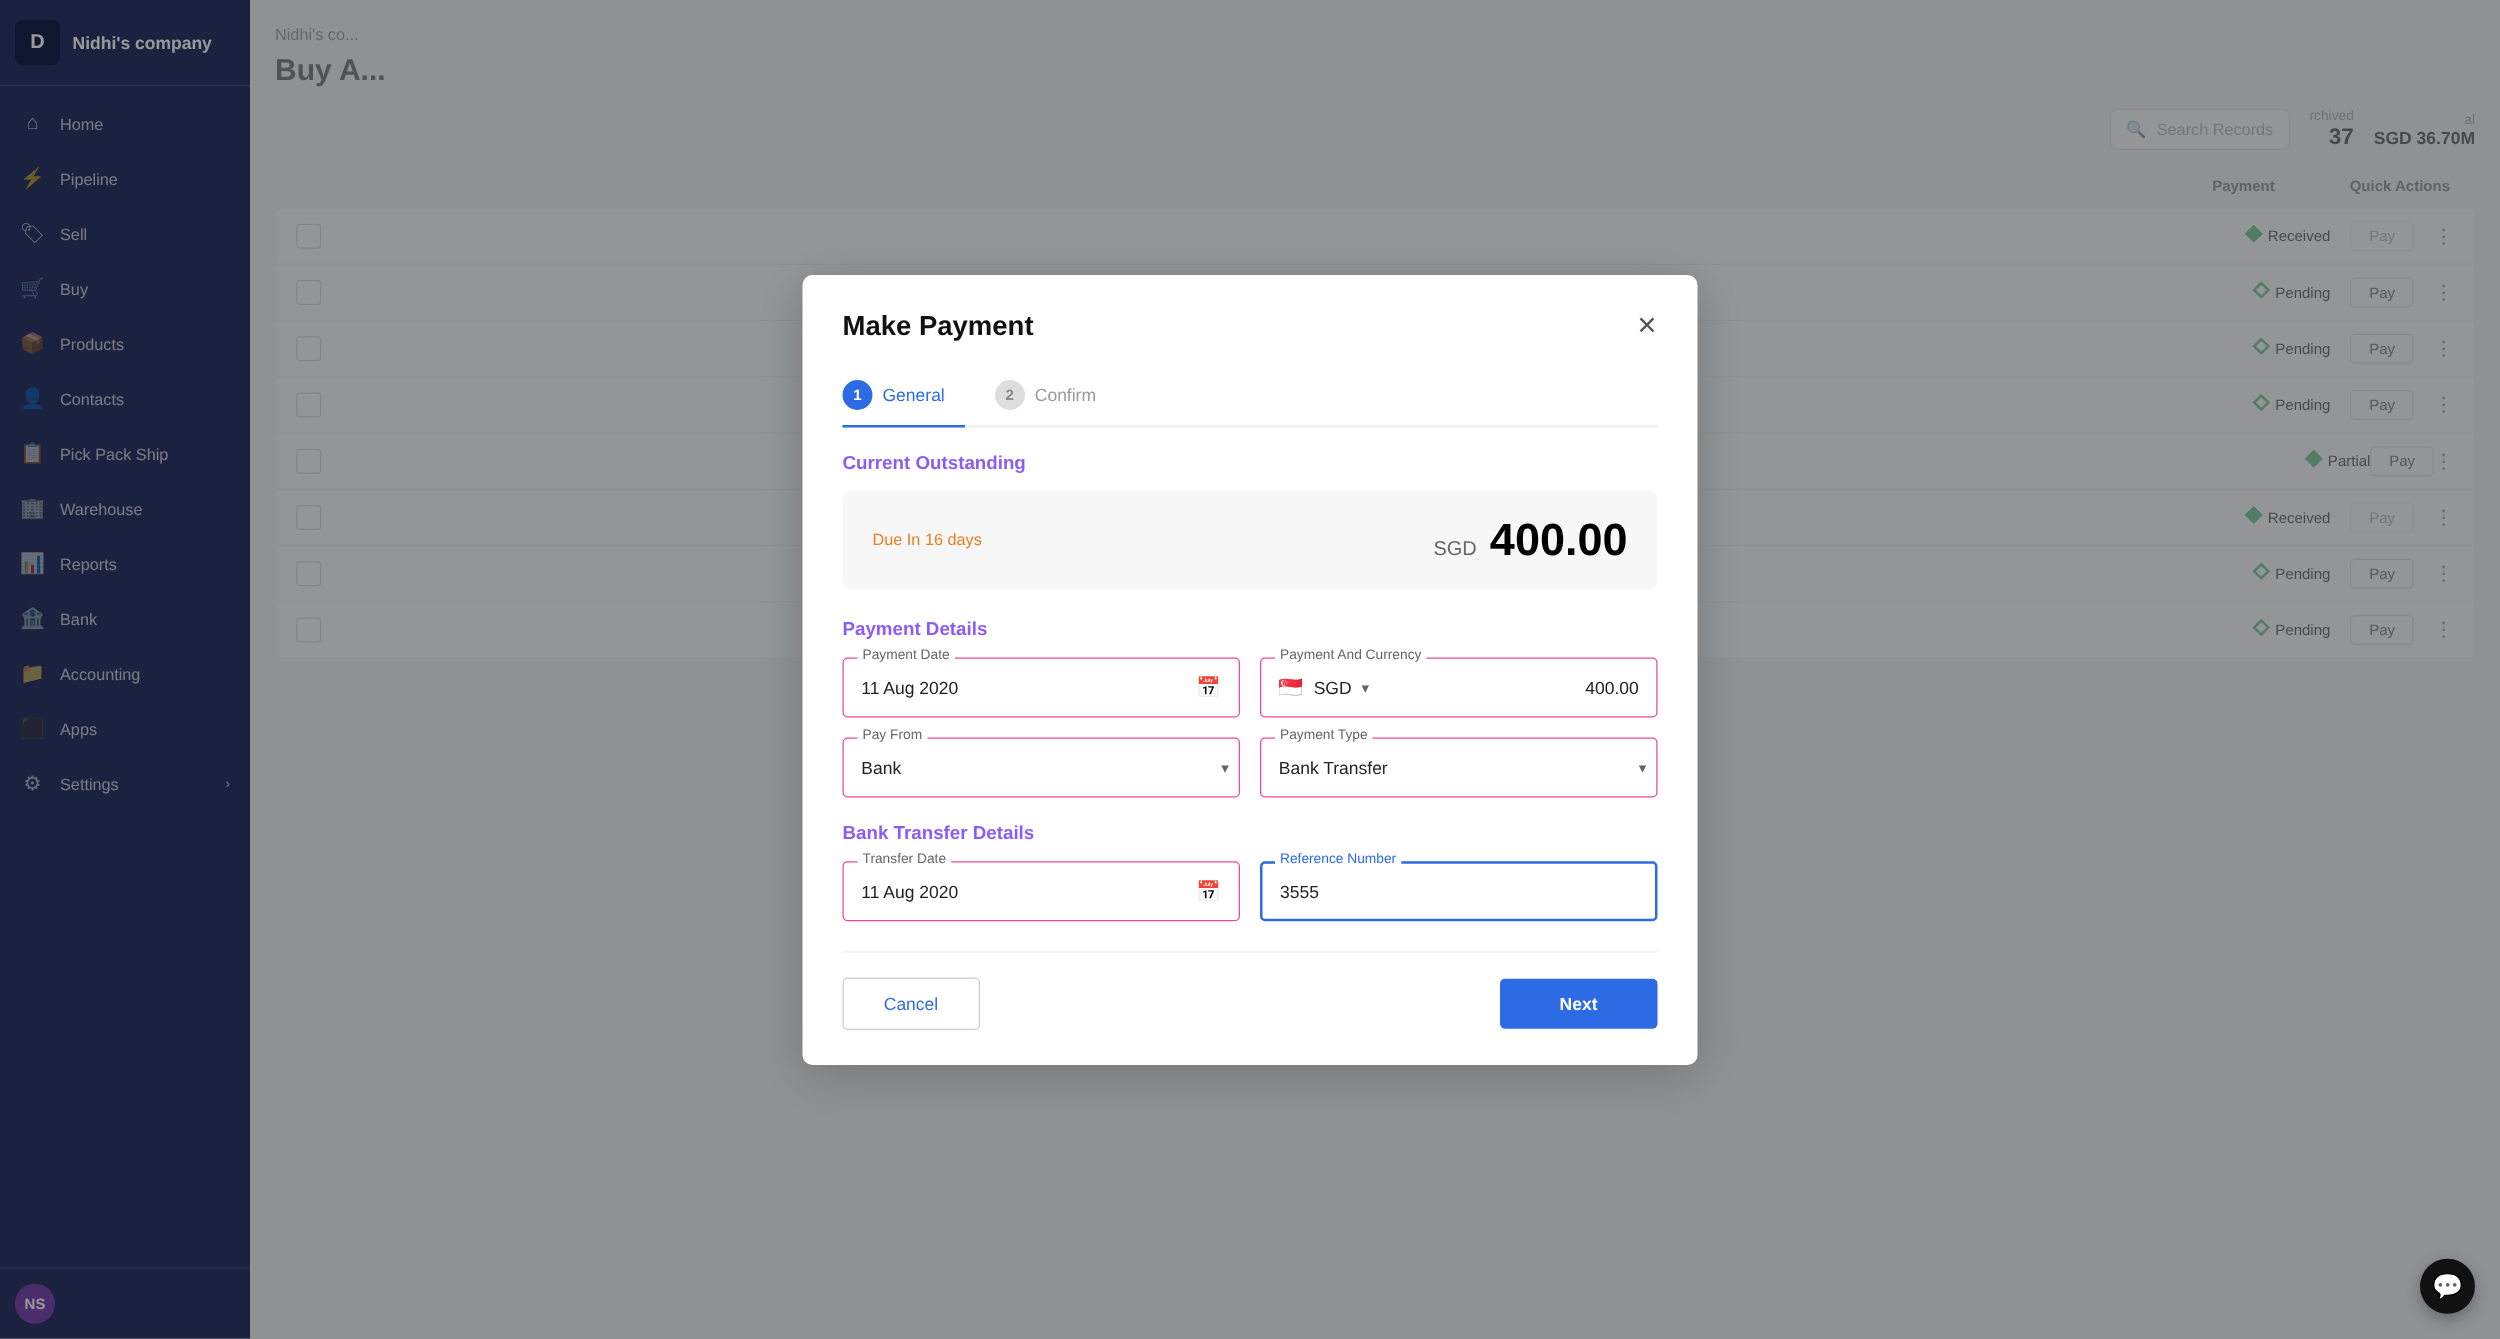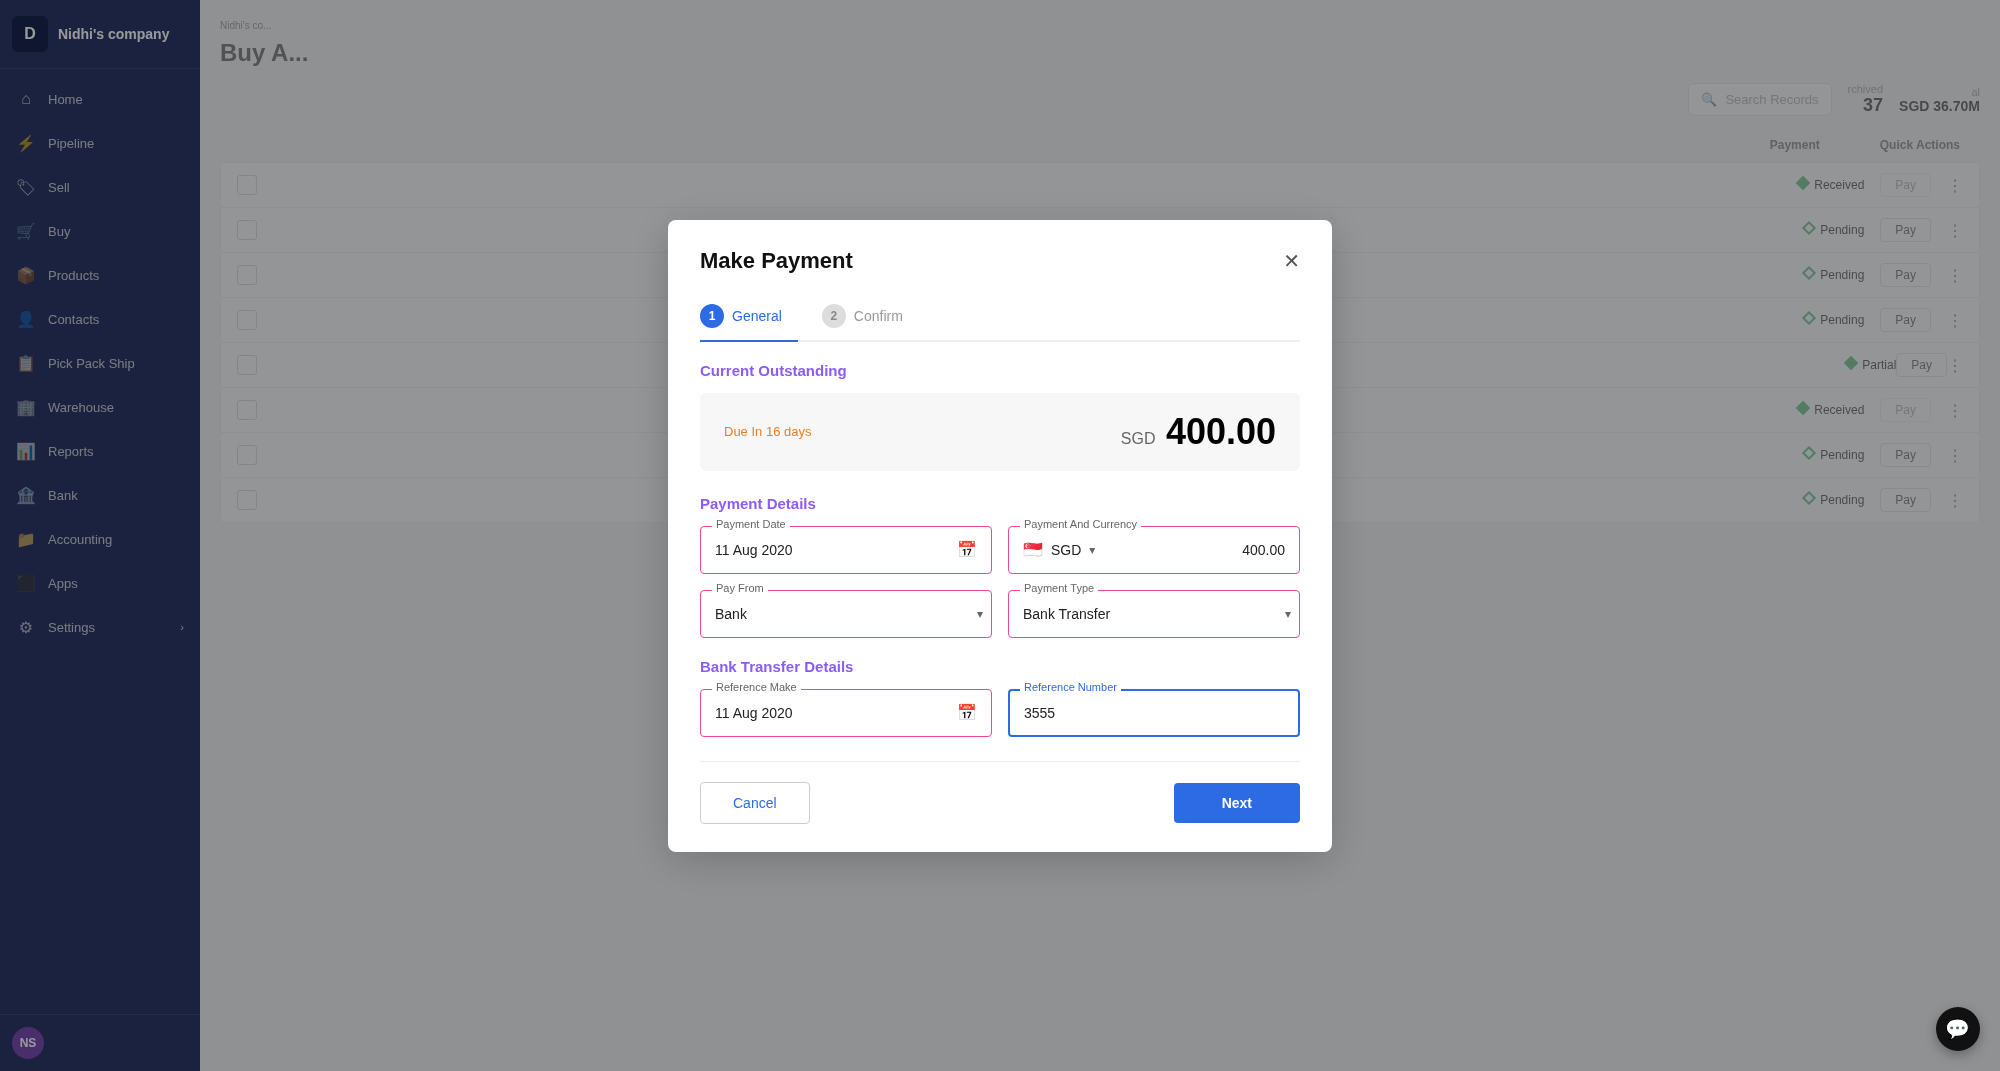--- a/index.html
+++ b/index.html
@@ -62,21 +62,21 @@
     
     .main { flex: 1; display: flex; flex-direction: column; overflow: hidden; position: relative; }
 
     
     .bg-content {
       flex: 1;
       padding: 20px;
       filter: blur(0px);
       overflow: hidden;
     }
-    .bg-breadcrumb { font-size: 10px; color: #666; margin-bottom: 8px; }
+    .bg-breadcrumb { font-size: 13px; color: #666; margin-bottom: 8px; }
     .bg-title { font-size: 24px; font-weight: 700; color: #222; margin-bottom: 16px; }
     .bg-table-header {
       display: flex; justify-content: flex-end; gap: 60px;
       padding: 10px 20px; font-size: 12px; color: #555; font-weight: 600;
     }
     .bg-row {
       display: flex; align-items: center;
       padding: 12px 16px;
       border-bottom: 1px solid #eee;
       background: white;
@@ -106,21 +106,21 @@
       position: fixed; top: 0; left: 0; right: 0; bottom: 0;
       background: rgba(0,0,0,0.4);
       display: flex; align-items: center; justify-content: center;
       z-index: 100;
     }
 
     
     .modal {
       background: white;
       border-radius: 8px;
-      width: 664px;
+      width: 716px;
       max-height: 90vh;
       overflow-y: auto;
       position: relative;
       padding: 28px 32px 28px 32px;
       box-shadow: 0 8px 40px rgba(0,0,0,0.2);
     }
     .modal-header {
       display: flex; align-items: center; justify-content: space-between;
       margin-bottom: 20px;
     }
@@ -490,21 +490,21 @@
           <span>Bank Transfer</span>
           <span class="dropdown-arrow">▾</span>
         </div>
       </div>
     </div>
 
     <div class="section-title">Bank Transfer Details</div>
     <div class="form-grid">
 
       <div class="form-field">
-        <label class="field-label">Reference Make</label>
+        <label class="field-label">Transfer Date</label>
         <div class="field-input">
           <span>11 Aug 2020</span>
           <span class="calendar-icon">📅</span>
         </div>
       </div>
 
       <div class="form-field">
         <label class="field-label" style="color:#2d6be4;">Reference Number</label>
         <div class="field-input focused">
           <span>3555</span>

